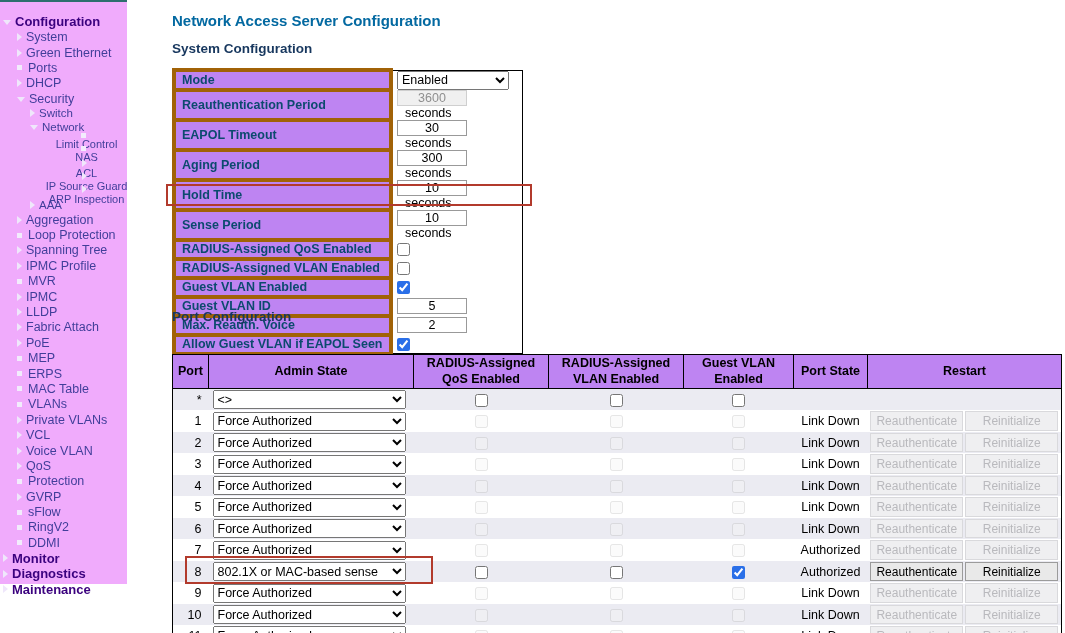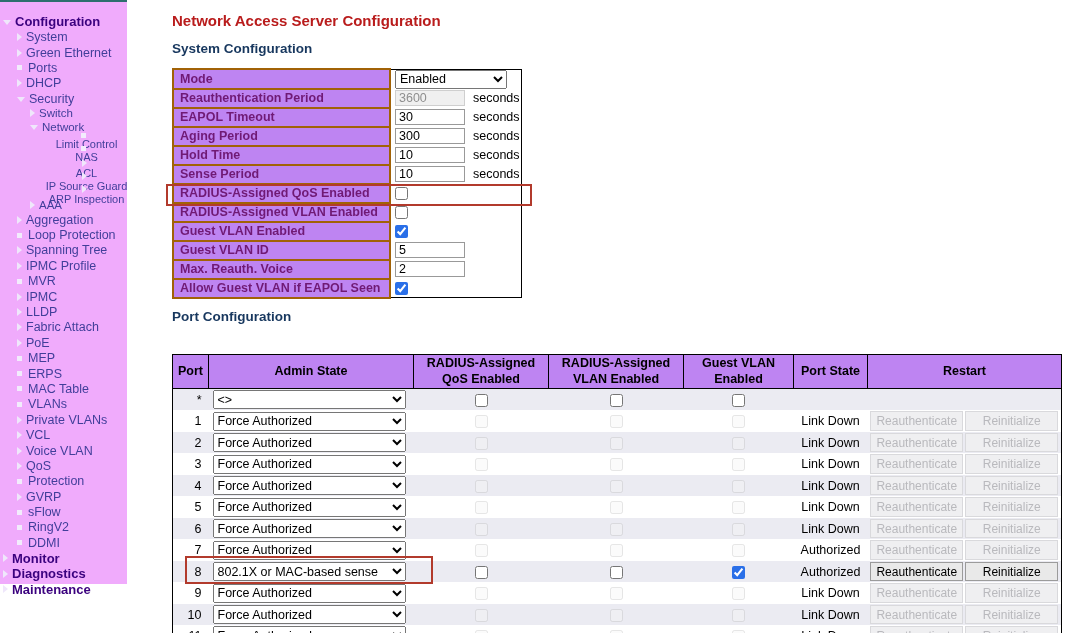--- a/index.html
+++ b/index.html
@@ -17,36 +17,36 @@
   .lvl0 { font-size:13px; font-weight:bold; color:#3a017e; height:15.5px; padding-left:3px; }
   .lvl1 { font-size:12.5px; color:#413e9a; height:15.4px; padding-left:17px;text-align:center; }
   .lvl2 { font-size:11.5px; color:#413e9a; height:13.5px; padding-left:30px; }
   .lvl3 { font-size:11px;  color:#413e9a; height:13px;  padding-left:46px;flex-direction:column; }
   .ico { display:inline-block; margin-right:4px; flex:0 0 auto; }
   .ico-tri-right { width:0; height:0; border-left:5px solid #efe7fb; border-top:4px solid transparent; border-bottom:4px solid transparent; }
   .ico-tri-down  { width:0; height:0; border-top:5px solid #efe7fb; border-left:4px solid transparent; border-right:4px solid transparent; margin-top:2px; }
   .ico-square    { width:5px; height:5px; background:#f2ecfc; margin-right:6px; }
   
   .content { position:absolute; left:172px; top:0; width:893px; height:633px; }
-  .page-title { position:absolute; top:12px; left:0; margin:0; font-size:15px; font-weight:bold; color:#b91c1c; }
+  .page-title { position:absolute; top:12px; left:0; margin:0; font-size:15px; font-weight:bold; color:#0369a1; }
   .section-title { position:absolute; left:0; margin:0; font-size:13.5px; font-weight:bold; color:#17375e; }
   #sys-heading { top:41px; }
   #port-heading { top:309px; }
   
   table { border-collapse:collapse; }
   .sys-table { position:absolute; top:68px; left:0; border:1px solid #000; }
   .sys-table td { height:19px; padding:0; font-size:12.5px; }
   .sys-label {
-    width:217px; background:#be84f2; border:2px solid #a16207;
-    font-weight:bold; color:#701a75; padding-left:6px !important;
+    width:217px; background:#be84f2; border:4px solid #a16207;
+    font-weight:bold; color:#0c4a6e; padding-left:6px !important;
   }
   .sys-value { width:131px; padding-left:4px !important; background:#fff; }
   .txt {
     width:70px; height:16px; border:1px solid #999; font-size:12.5px;
-    padding:0 3px; font-family:inherit; color:#000; background:#fff;
+    padding:0 3px; font-family:inherit; color:#000; background:#fff;text-align:center;
   }
   .txt:disabled { background:#f0f0f0; color:#8f8f8f; border-color:#cfcfcf; }
   .sys-select { width:112px; height:19px; font-size:12.5px; font-family:inherit; }
   .suffix { margin-left:8px; color:#000; }
   input[type=checkbox] { width:13px; height:13px; margin:0; accent-color:#2a6fe8; vertical-align:middle; }
   input[type=checkbox]:disabled { opacity:.55; }
   
   .port-table { position:absolute; top:354px; left:0; width:889px; table-layout:fixed; border:1px solid #000; }
   .port-table th {
     background:#be84f2; border:1px solid #000; font-size:12.5px; font-weight:bold;

